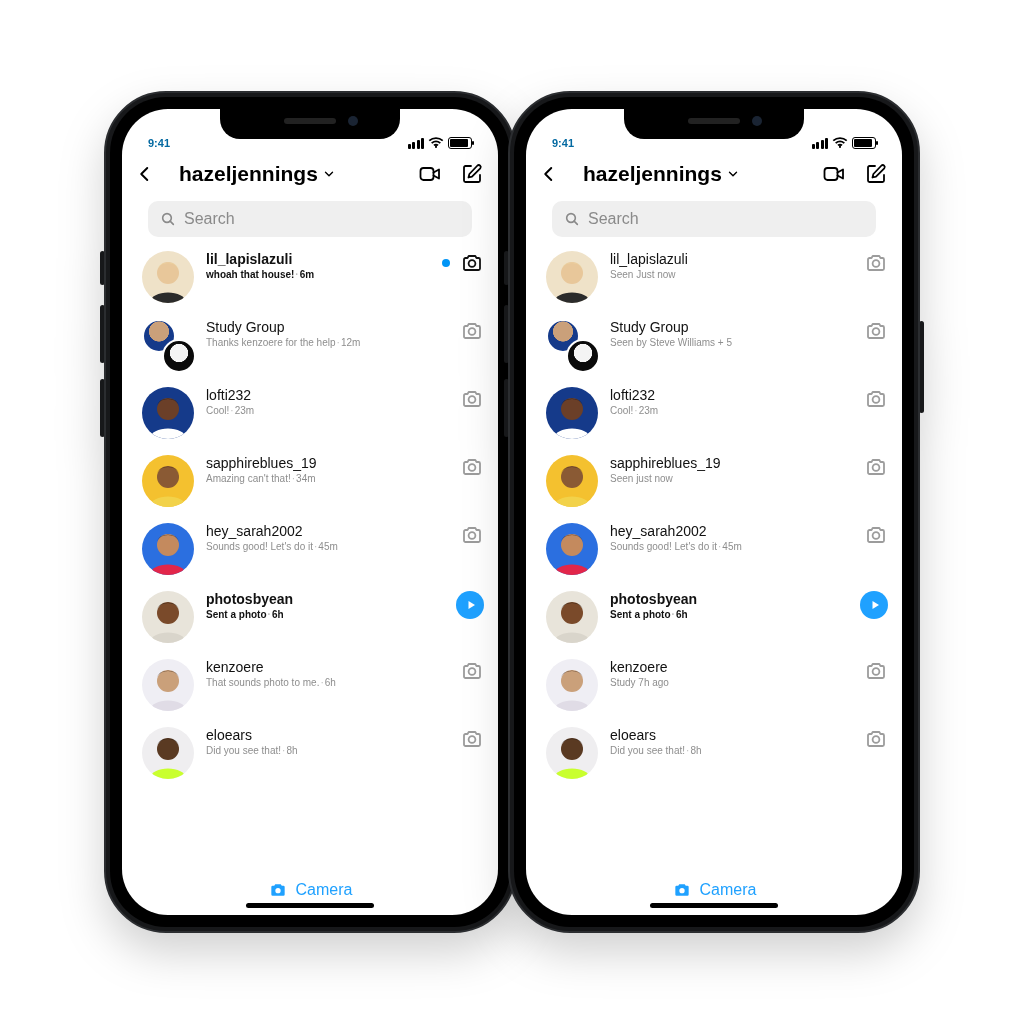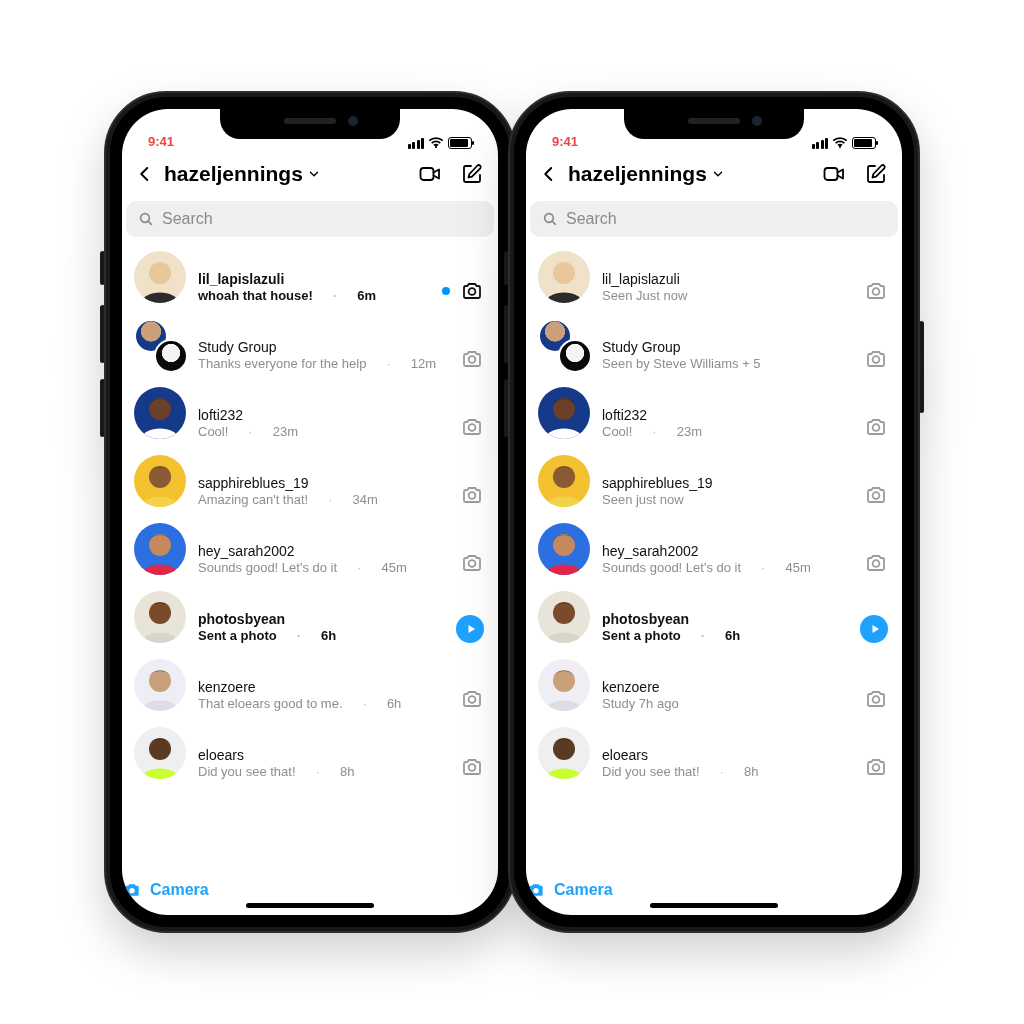--- a/index.html
+++ b/index.html
@@ -17,64 +17,64 @@
   .screen{position:absolute;inset:18px;border-radius:46px;background:#fff;overflow:hidden;display:flex;flex-direction:column}
   .notch{position:absolute;top:0;left:50%;transform:translateX(-50%);width:180px;height:30px;background:#000;border-bottom-left-radius:20px;border-bottom-right-radius:20px;z-index:5}
   .notch::before{content:"";position:absolute;left:50%;top:9px;transform:translateX(-50%);width:52px;height:6px;background:#222;border-radius:4px}
   .notch::after{content:"";position:absolute;right:42px;top:7px;width:10px;height:10px;border-radius:50%;background:#1a2433}
   .side-btn{position:absolute;background:#17181a;border-radius:3px}
   .sb-left1{left:-4px;top:160px;width:5px;height:34px}
   .sb-left2{left:-4px;top:214px;width:5px;height:58px}
   .sb-left3{left:-4px;top:288px;width:5px;height:58px}
   .sb-right{right:-4px;top:230px;width:5px;height:92px}
 
-  .statusbar{height:42px;display:flex;align-items:flex-end;justify-content:space-between;padding:0 26px 2px;font-size:13px;font-weight:600;color:#ef4444}
+  .statusbar{height:42px;display:flex;align-items:flex-end;justify-content:space-between;padding:0 26px 2px;font-size:11px;font-weight:600;color:#0369a1}
   .status-right{display:flex;align-items:center;gap:4px}
   .sig{display:flex;align-items:flex-end;gap:1.5px}
   .sig i{width:3px;background:#000;border-radius:1px}
   .sig i:nth-child(1){height:5px}.sig i:nth-child(2){height:7px}.sig i:nth-child(3){height:9px}.sig i:nth-child(4){height:11px}
   .wifi{width:16px;height:12px;position:relative}
   .wifi svg{width:16px;height:12px}
   .batt{width:24px;height:12px;border:1.4px solid #000;border-radius:3px;position:relative}
   .batt::after{content:"";position:absolute;right:-3px;top:3px;width:2px;height:4px;background:#000;border-radius:1px}
   .batt i{position:absolute;left:1px;top:1px;bottom:1px;width:18px;background:#000;border-radius:1px}
 
-  .navbar{height:46px;display:flex;align-items:center;padding:0 14px;gap:10px}
+  .navbar{height:46px;display:flex;align-items:center;padding:0 14px;gap:25px}
   .back{width:18px;height:18px}
   .title{font-size:21px;font-weight:700;color:#000;display:flex;align-items:center;gap:4px;flex:1;min-width:0}
   .title span{white-space:nowrap}
   .chev{width:14px;height:14px}
   .nav-actions{display:flex;gap:18px;align-items:center}
   .icon24{width:24px;height:24px;color:#000}
   svg{display:block}
 
-  .searchwrap{padding:4px 4px 0}
+  .searchwrap{padding:4px 26px 0}
   .search{height:36px;background:var(--light);border-radius:10px;display:flex;align-items:center;gap:8px;padding:0 12px;color:#8a8a8a;font-size:16px}
 
   .list{flex:1;overflow:hidden;padding:6px 0 0}
-  .row{display:flex;align-items:flex-end;padding:8px 14px 8px 12px;gap:12px}
+  .row{display:flex;align-items:flex-start;padding:8px 14px 8px 20px;gap:12px}
   .avatar{width:52px;height:52px;border-radius:50%;flex:0 0 52px;position:relative;overflow:hidden}
   .avatar.small-group{overflow:visible}
   .avatar .a1,.avatar .a2{position:absolute;border-radius:50%;border:2px solid #fff}
   .avatar .a1{width:34px;height:34px;left:0;top:0}
   .avatar .a2{width:34px;height:34px;right:-2px;bottom:-2px}
   .info{flex:1;min-width:0}
   .uline{font-size:14px;color:var(--black);font-weight:400;line-height:1.25;white-space:nowrap;overflow:hidden;text-overflow:ellipsis}
   .uline.bold{font-weight:700}
-  .sub{font-size:13px;color:var(--grey);display:flex;gap:20px;white-space:nowrap;overflow:hidden;text-overflow:ellipsis}
+  .sub{font-size:10px;color:var(--grey);display:flex;gap:1px;white-space:nowrap;overflow:hidden;text-overflow:ellipsis}
   .sub.bold{color:var(--black);font-weight:700}
   .dot-sep{color:#bcbcbc}
   .tail{display:flex;align-items:center;gap:10px;flex:0 0 auto}
   .unread-dot{width:8px;height:8px;border-radius:50%;background:#0095f6}
   .cam-outline{width:24px;height:24px;color:#9c9c9c}
   .cam-bold{width:24px;height:24px;color:#111}
   .play{width:28px;height:28px;border-radius:50%;background:#1fa1ff;display:flex;align-items:center;justify-content:center}
   .play svg{margin-left:2px}
 
-  .bottom{height:50px;display:flex;align-items:center;gap:8px;color:var(--blue);font-size:16px;font-weight:700}
+  .bottom{height:50px;display:flex;align-items:center;justify-content:center;gap:8px;color:var(--blue);font-size:16px;font-weight:400}
   .homebar{position:absolute;bottom:7px;left:50%;transform:translateX(-50%);width:128px;height:5px;background:#000;border-radius:3px}
 
   
   .grad{width:100%;height:100%}
 </style>
 </head>
 <body>
 
 <div class="stage" id="stage">
     <div class="device">
@@ -173,21 +173,21 @@
             </div>
     </div>
           <div class="row">
       <div class="avatar small-group">
               <div class="a1" style="background:radial-gradient(circle at 50% 35%,#caa07a 0 40%,#153a8a 42% 100%)"></div>
             <div class="a2" style="background:radial-gradient(circle at 50% 40%,#f4f4f4 0 38%,#0a0a0a 40% 100%)"></div>
             </div>
       <div class="info">
         <div class="uline ">Study Group</div>
         <div class="sub ">
-                <span>Thanks everyone for the help</span>
+                <span>Thanks kenzoere for the help</span>
                 <span class="dot-sep">·</span>
                 <span>12m</span>
               </div>
       </div>
       <div class="tail">
          <span class="cam-outline">
                 <svg viewBox="0 0 24 24" fill="none" stroke="currentColor" stroke-width="1.8" stroke-linecap="round" stroke-linejoin="round">
                   <path d="M4 8.5A1.5 1.5 0 0 1 5.5 7h2l1.2-2h6.6l1.2 2h2A1.5 1.5 0 0 1 20 8.5v9A1.5 1.5 0 0 1 18.5 19h-13A1.5 1.5 0 0 1 4 17.5z"></path>
                   <circle cx="12" cy="12.5" r="3.4"></circle>
                 </svg>
@@ -302,21 +302,21 @@
               <svg class="grad" viewBox="0 0 52 52">
     <rect width="52" height="52" fill="#efeef4"></rect>
     <path d="M8 52 C8 38 44 38 44 52 Z" fill="#e0dce6"></path>
     <circle cx="26" cy="22" r="11" fill="#caa07a"></circle>
     <path d="M15 20 C15 9 37 9 37 20 C37 16 33 12 26 12 C19 12 15 16 15 20 Z" fill="#2a1a12"></path>
   </svg>
             </div>
       <div class="info">
         <div class="uline ">kenzoere</div>
         <div class="sub ">
-                <span>That eloears good to me.</span>
+                <span>That sounds photo to me.</span>
                 <span class="dot-sep">·</span>
                 <span>6h</span>
               </div>
       </div>
       <div class="tail">
          <span class="cam-outline">
                 <svg viewBox="0 0 24 24" fill="none" stroke="currentColor" stroke-width="1.8" stroke-linecap="round" stroke-linejoin="round">
                   <path d="M4 8.5A1.5 1.5 0 0 1 5.5 7h2l1.2-2h6.6l1.2 2h2A1.5 1.5 0 0 1 20 8.5v9A1.5 1.5 0 0 1 18.5 19h-13A1.5 1.5 0 0 1 4 17.5z"></path>
                   <circle cx="12" cy="12.5" r="3.4"></circle>
                 </svg>

